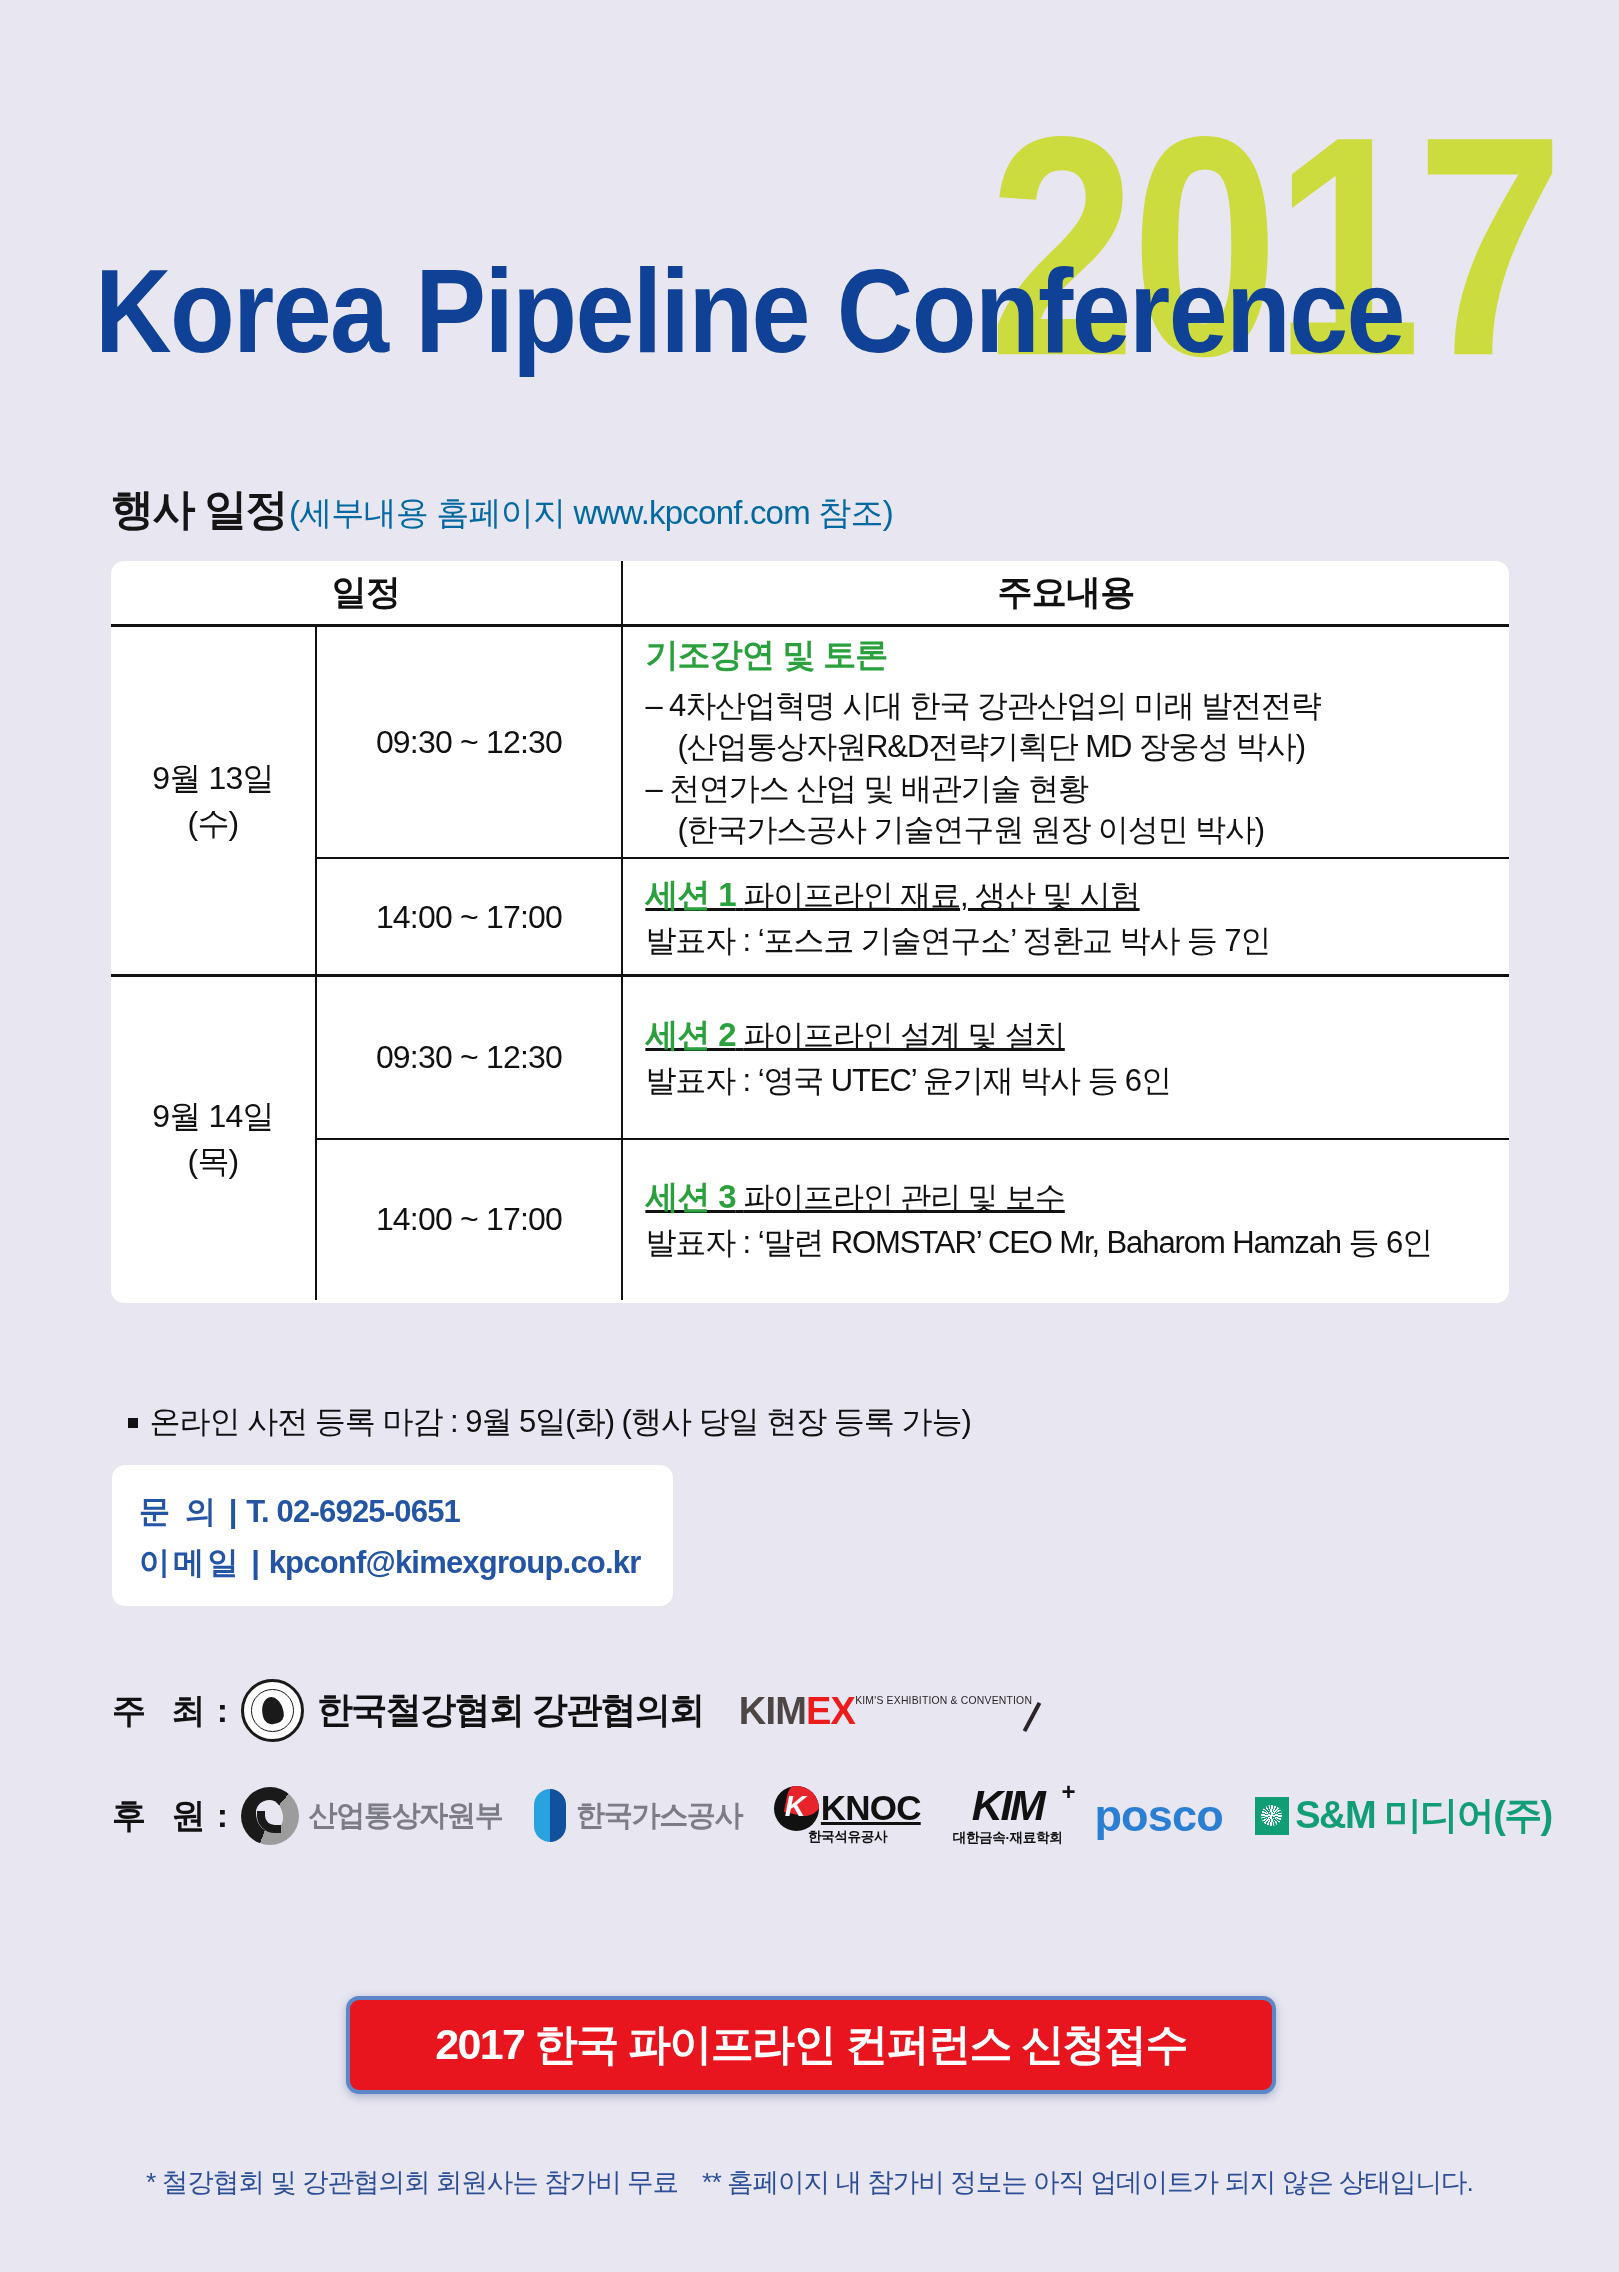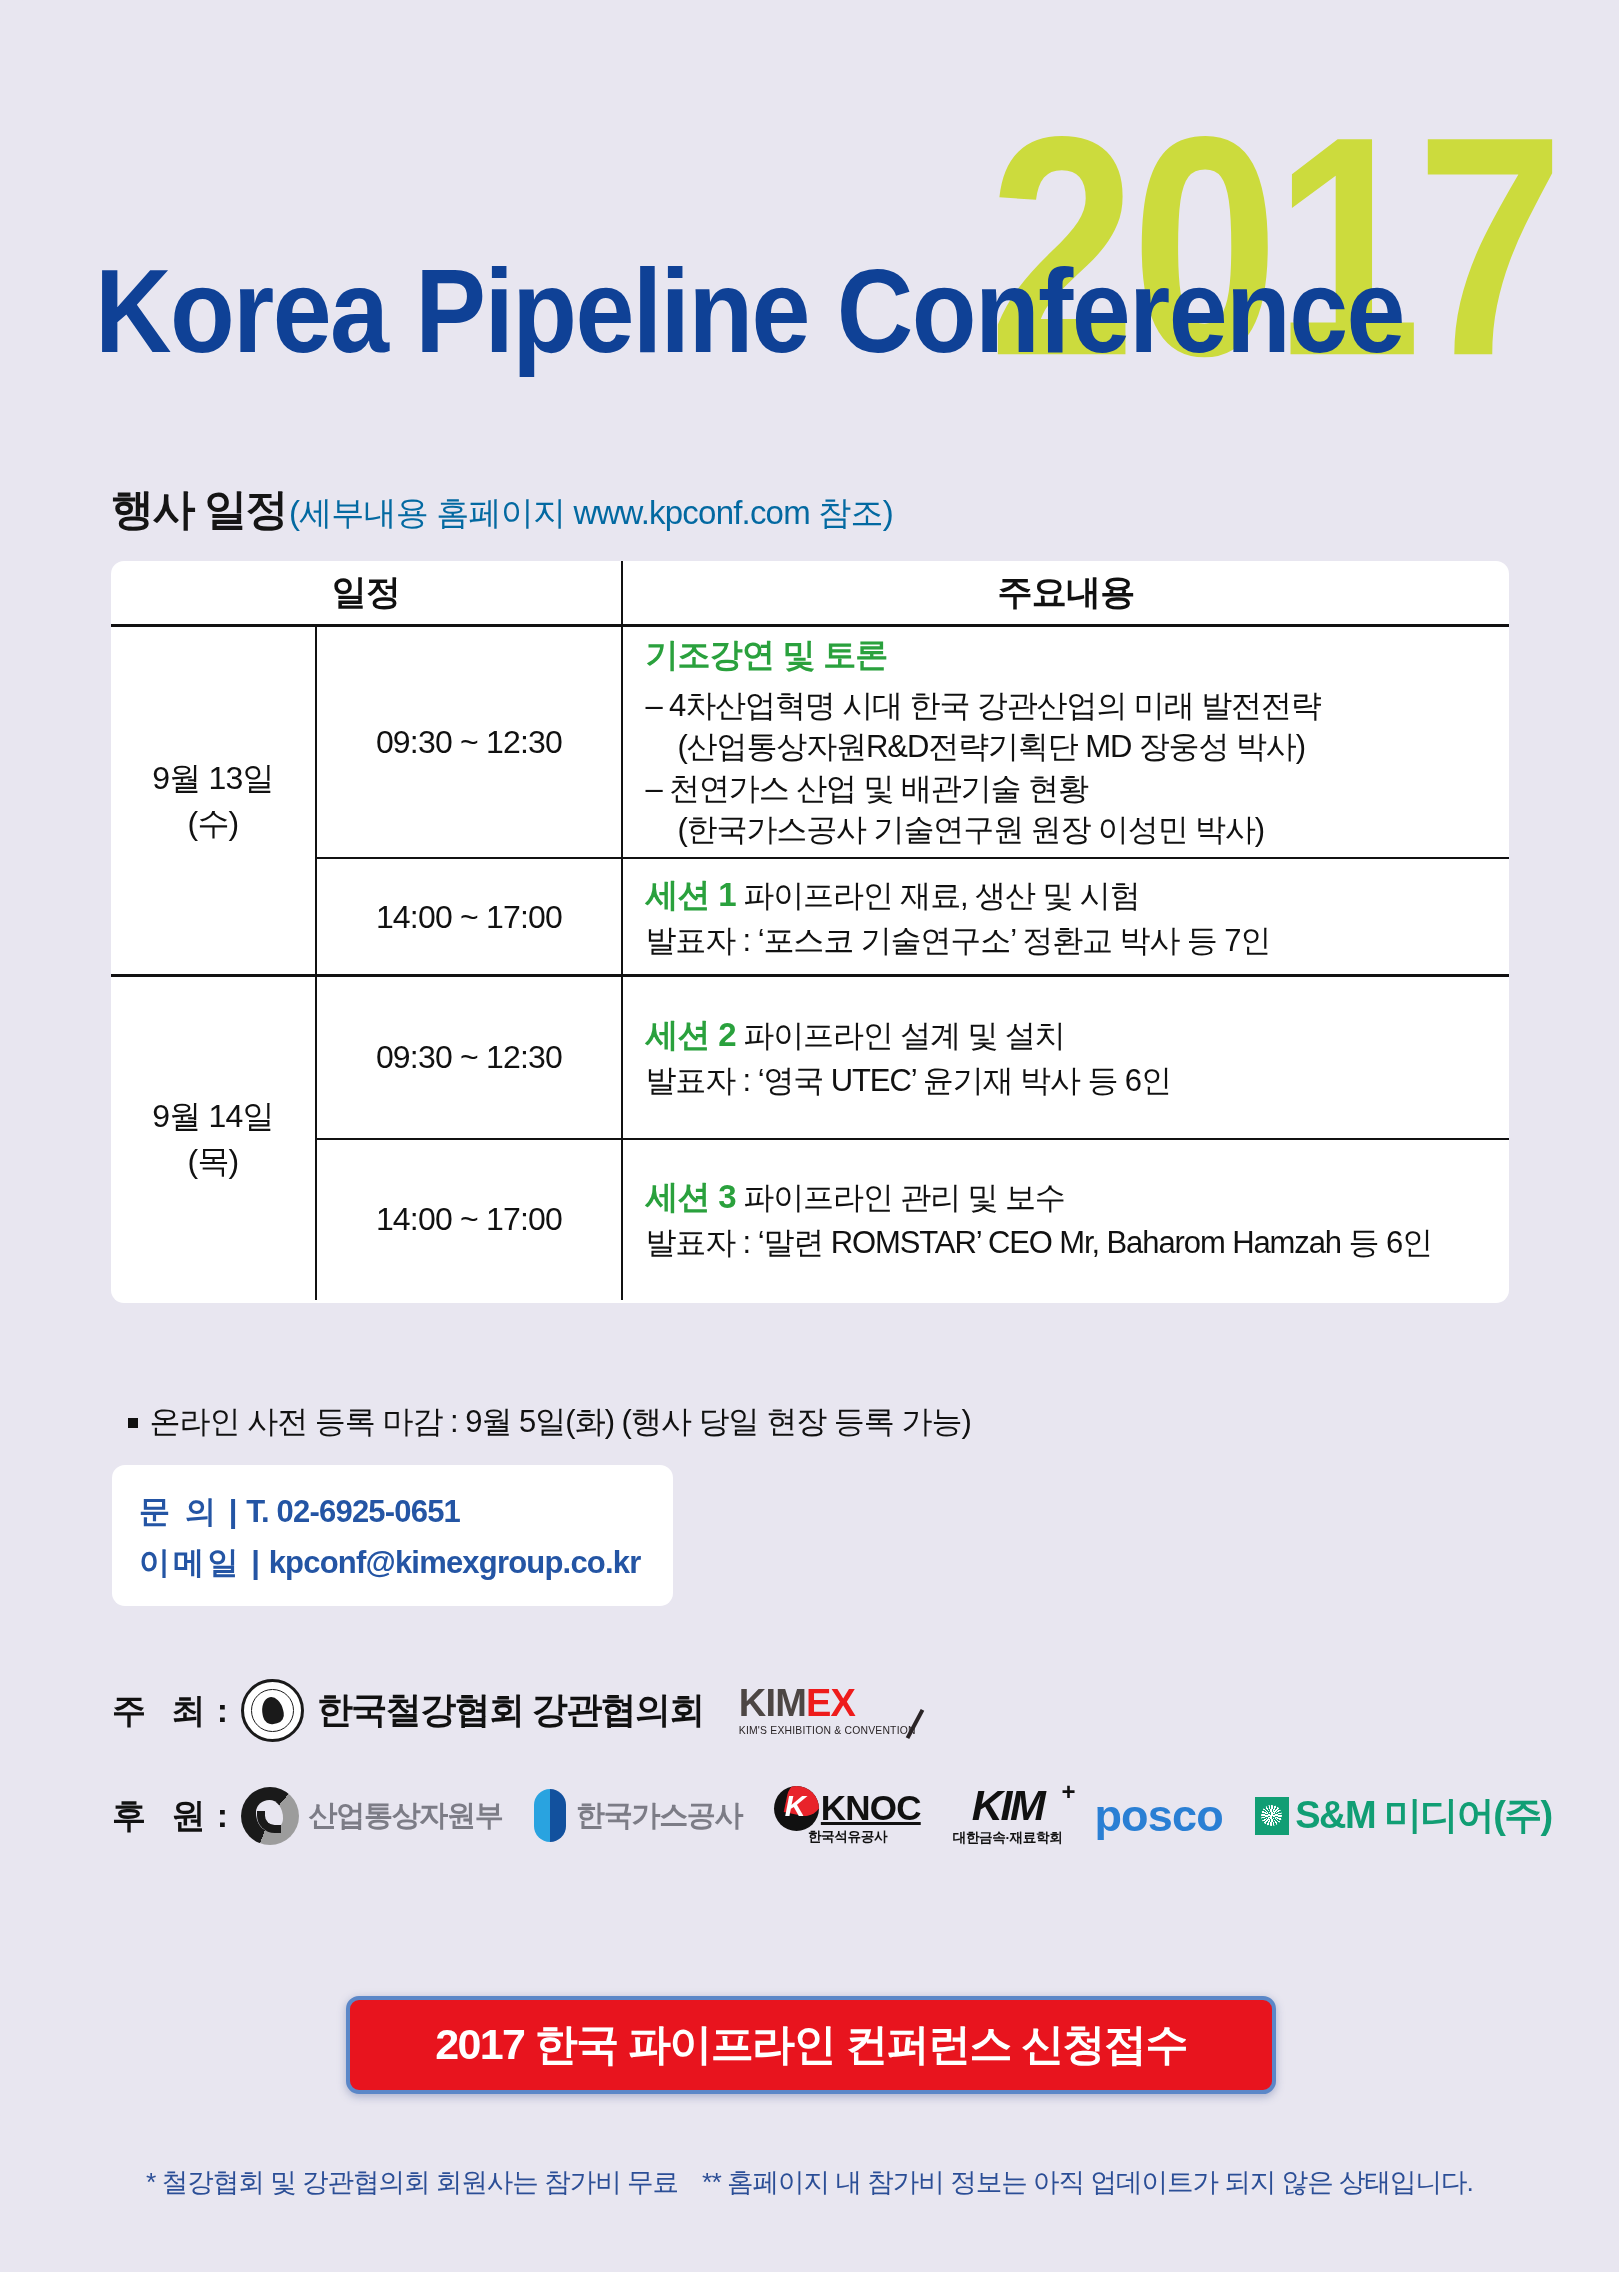--- a/index.html
+++ b/index.html
@@ -61,21 +61,21 @@
   .day-block { display:flex; border-bottom:3.2px solid #111; }
   .day-block.last { border-bottom:none; }
   .day-sub { display:flex; flex-direction:column; flex:1; }
   .sub-row { display:flex; flex:1; }
   .sub-row.div { border-bottom:2.4px solid #111; }
 
   .kw-title { font-size:33px; font-weight:700; color:#2aa13d; letter-spacing:-0.8px; margin-bottom:6.4px; }
   .kw-line { font-size:31px; color:#111; letter-spacing:-1.1px; line-height:1.34; white-space:nowrap; }
   .kw-line.ind { padding-left:32px; }
 
-  .sess-hdr { font-size:31px; color:#111; letter-spacing:-1.1px; line-height:1.42; white-space:nowrap; }
+  .sess-hdr { font-size:31px; color:#111; letter-spacing:-1.1px; line-height:1.42; white-space:nowrap;text-decoration:underline; }
   .sess-tag { font-size:33px; font-weight:700; color:#2aa13d; letter-spacing:-0.8px; }
   .sess-sub { font-size:31px; color:#111; letter-spacing:-1.1px; line-height:1.42; white-space:nowrap; }
 
   
   .note1 {
     position:absolute; left:112px; top:1319px;
     font-size:29px; color:#111; letter-spacing:-1px; white-space:nowrap;
   }
   .note1 .gap { display:inline-block; width:29px; }
 
@@ -112,21 +112,21 @@
   .kisa-seal::before {
     content:""; position:absolute; inset:7.2px; border-radius:50%; border:1.6px solid #1a1a1a;
   }
   .kisa-seal .drop {
     width:21px; height:27px; background:#1a1a1a;
     border-radius:60% 60% 50% 50% / 70% 70% 40% 40%;
     transform:rotate(-12deg);
   }
   .org-name { font-size:36px; font-weight:700; color:#111; letter-spacing:-1.6px; margin-left:13px; white-space:nowrap; }
 
-  .kimex { margin-left:35px; display:flex; flex-direction:column; line-height:1; position:relative; }
+  .kimex { margin-left:35px; display:flex; flex-direction:row; line-height:1; position:relative; }
   .kimex .top { font-size:38px; font-weight:700; letter-spacing:-0.8px; }
   .kimex .top .k { color:#4d4644; }
   .kimex .top .ex { color:#ee1b1b; }
   .kimex .bot { font-size:10.4px; color:#2a2426; letter-spacing:0.2px; margin-top:4px; white-space:nowrap; }
   .kimex .slash {
     position:absolute; right:-1.6px; bottom:-3.2px; width:4px; height:32px;
     background:#2a2426; transform:rotate(28deg);
   }
 
   

